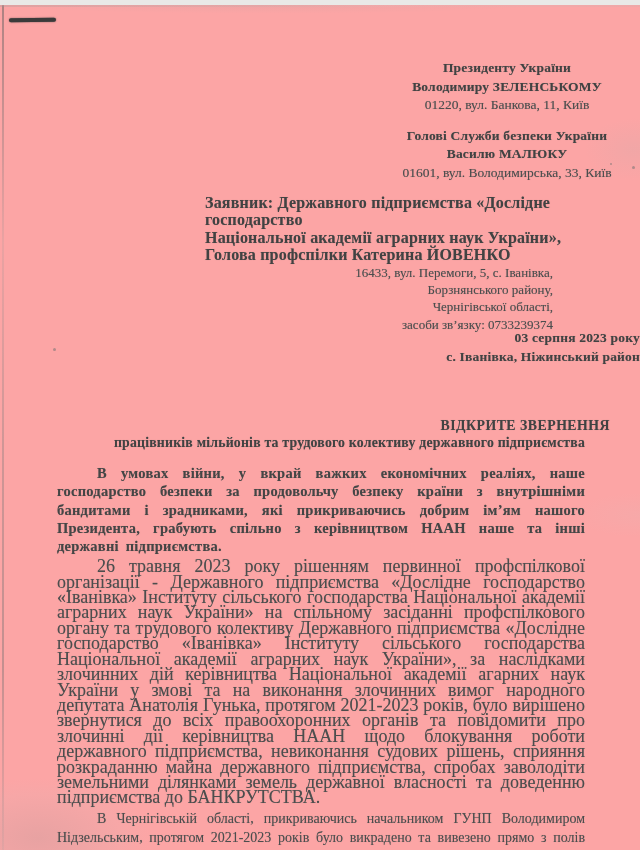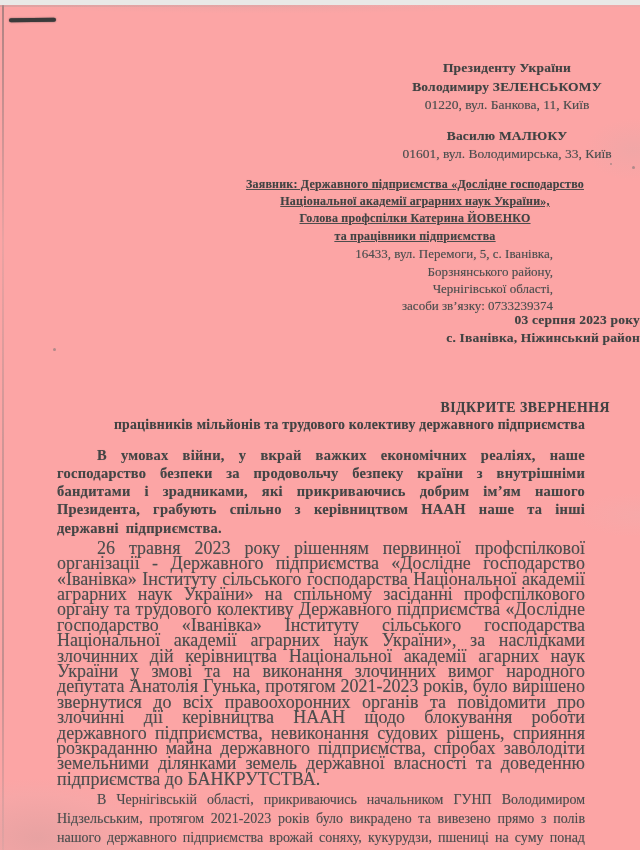--- a/index.html
+++ b/index.html
@@ -43,21 +43,21 @@
   .speck.s2 { left:610px; top:158px; width:2px; height:2px; }
   .speck.s3 { left:632px; top:161px; }
 
   
   .content { position:relative; padding-top:54px; }
   .b { font-weight:bold; color:#424242; letter-spacing:.2px; }
 
   .recipient { width:260px; margin:0 0 0 377px; text-align:center; font-size:13.5px; line-height:18.5px; }
   .recipient + .recipient { margin-top:12px; }
 
-  .applicant-labels  { width:420px; margin:12px 0 0 205px; text-align:center; font-size:12px; line-height:17.4px;text-decoration:underline; }
+  .applicant-labels  { width:420px; margin:12px 0 0 205px; font-size:16px; line-height:17.4px; }
   .applicant-details { width:300px; margin:0 0 0 253px;  text-align:right;  font-size:13px;   line-height:17.4px; }
 
   .dateline { margin:-4px 0 0 95px; font-size:13.5px; line-height:18.5px;text-align:right; }
 
   .title-block { width:528px; margin:51px 55px 0 57px; text-align:right; font-size:13.8px; line-height:17px; }
   .title-heading { transform:translateX(25px); letter-spacing:.5px; }
 
   .par { width:528px; margin:13px 55px 0 57px; text-align:justify; text-indent:40px; }
   .par-1 { font-size:14.5px; line-height:18.2px; font-weight:bold; color:#454545; letter-spacing:.25px; word-spacing:3px; margin-top:13px; }
   .par-2 { font-size:18px; line-height:15.4px; margin-top:4px; }
@@ -78,29 +78,29 @@
 
   <div class="content">
 
     <div class="recipient">
       <div class="b">Президенту України</div>
       <div class="b">Володимиру ЗЕЛЕНСЬКОМУ</div>
       <div>01220, вул. Банкова, 11, Київ</div>
     </div>
 
     <div class="recipient">
+      <div class="b">Голові Служби безпеки України</div>
       <div class="b">Василю МАЛЮКУ</div>
       <div>01601, вул. Володимирська, 33, Київ</div>
     </div>
 
     <div class="applicant-labels">
       <div class="b">Заявник: Державного підприємства «Дослідне господарство</div>
       <div class="b">Національної академії аграрних наук України»,</div>
       <div class="b">Голова профспілки Катерина ЙОВЕНКО</div>
-      <div class="b">та працівники підприємства</div>
     </div>
 
     <div class="applicant-details">
       <div>16433, вул. Перемоги, 5, с. Іванівка,</div>
       <div>Борзнянського району,</div>
       <div>Чернігівської області,</div>
       <div>засоби зв’язку: 0733239374</div>
     </div>
 
     <div class="dateline b">

